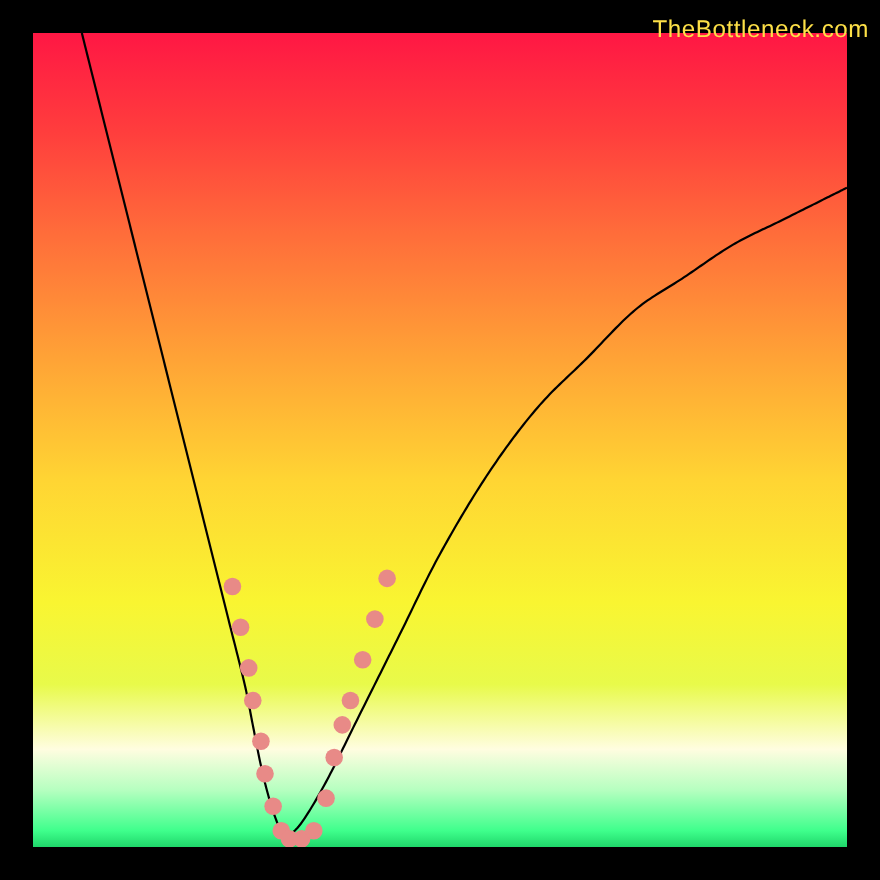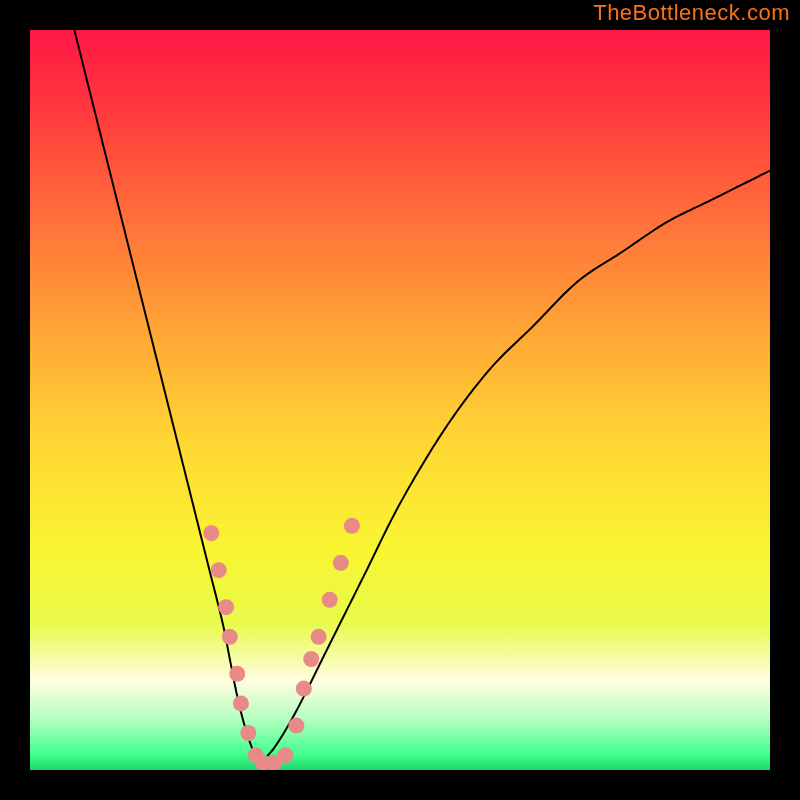--- a/index.html
+++ b/index.html
@@ -12,24 +12,24 @@
     overflow: hidden;
   }
   .outer {
     width: 800px;
     height: 800px;
     background: #000;
     position: relative;
   }
   .watermark {
     position: absolute;
-    top: 0;
+    top: 14px;
     right: 10px;
     font-size: 22px;
-    color: #f97316;
+    color: #fde047;
     font-weight: 500;
     letter-spacing: 0.5px;
     z-index: 10;
   }
   .plot-area {
     position: absolute;
     top: 30px;
     left: 30px;
     width: 740px;
     height: 740px;

